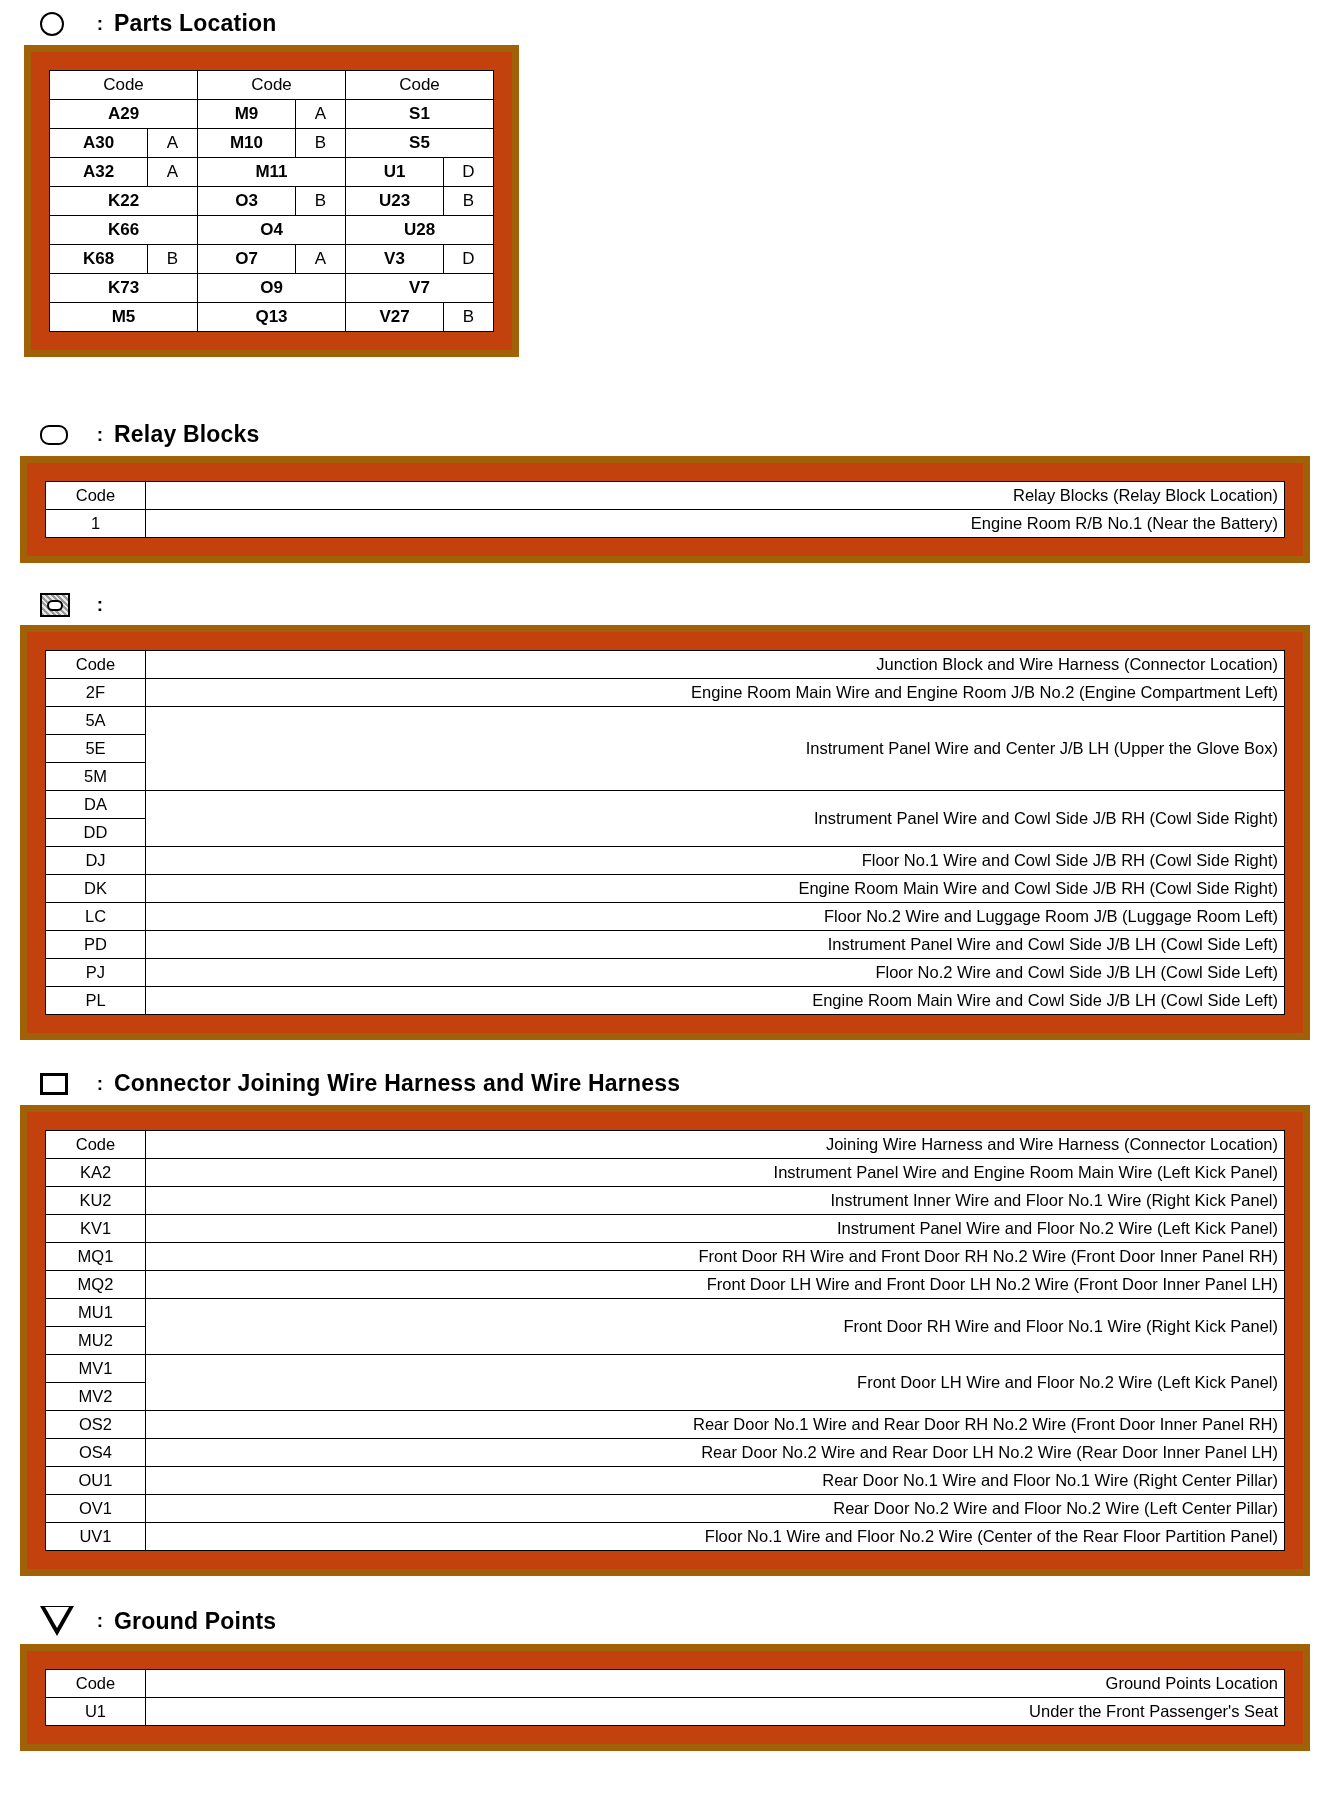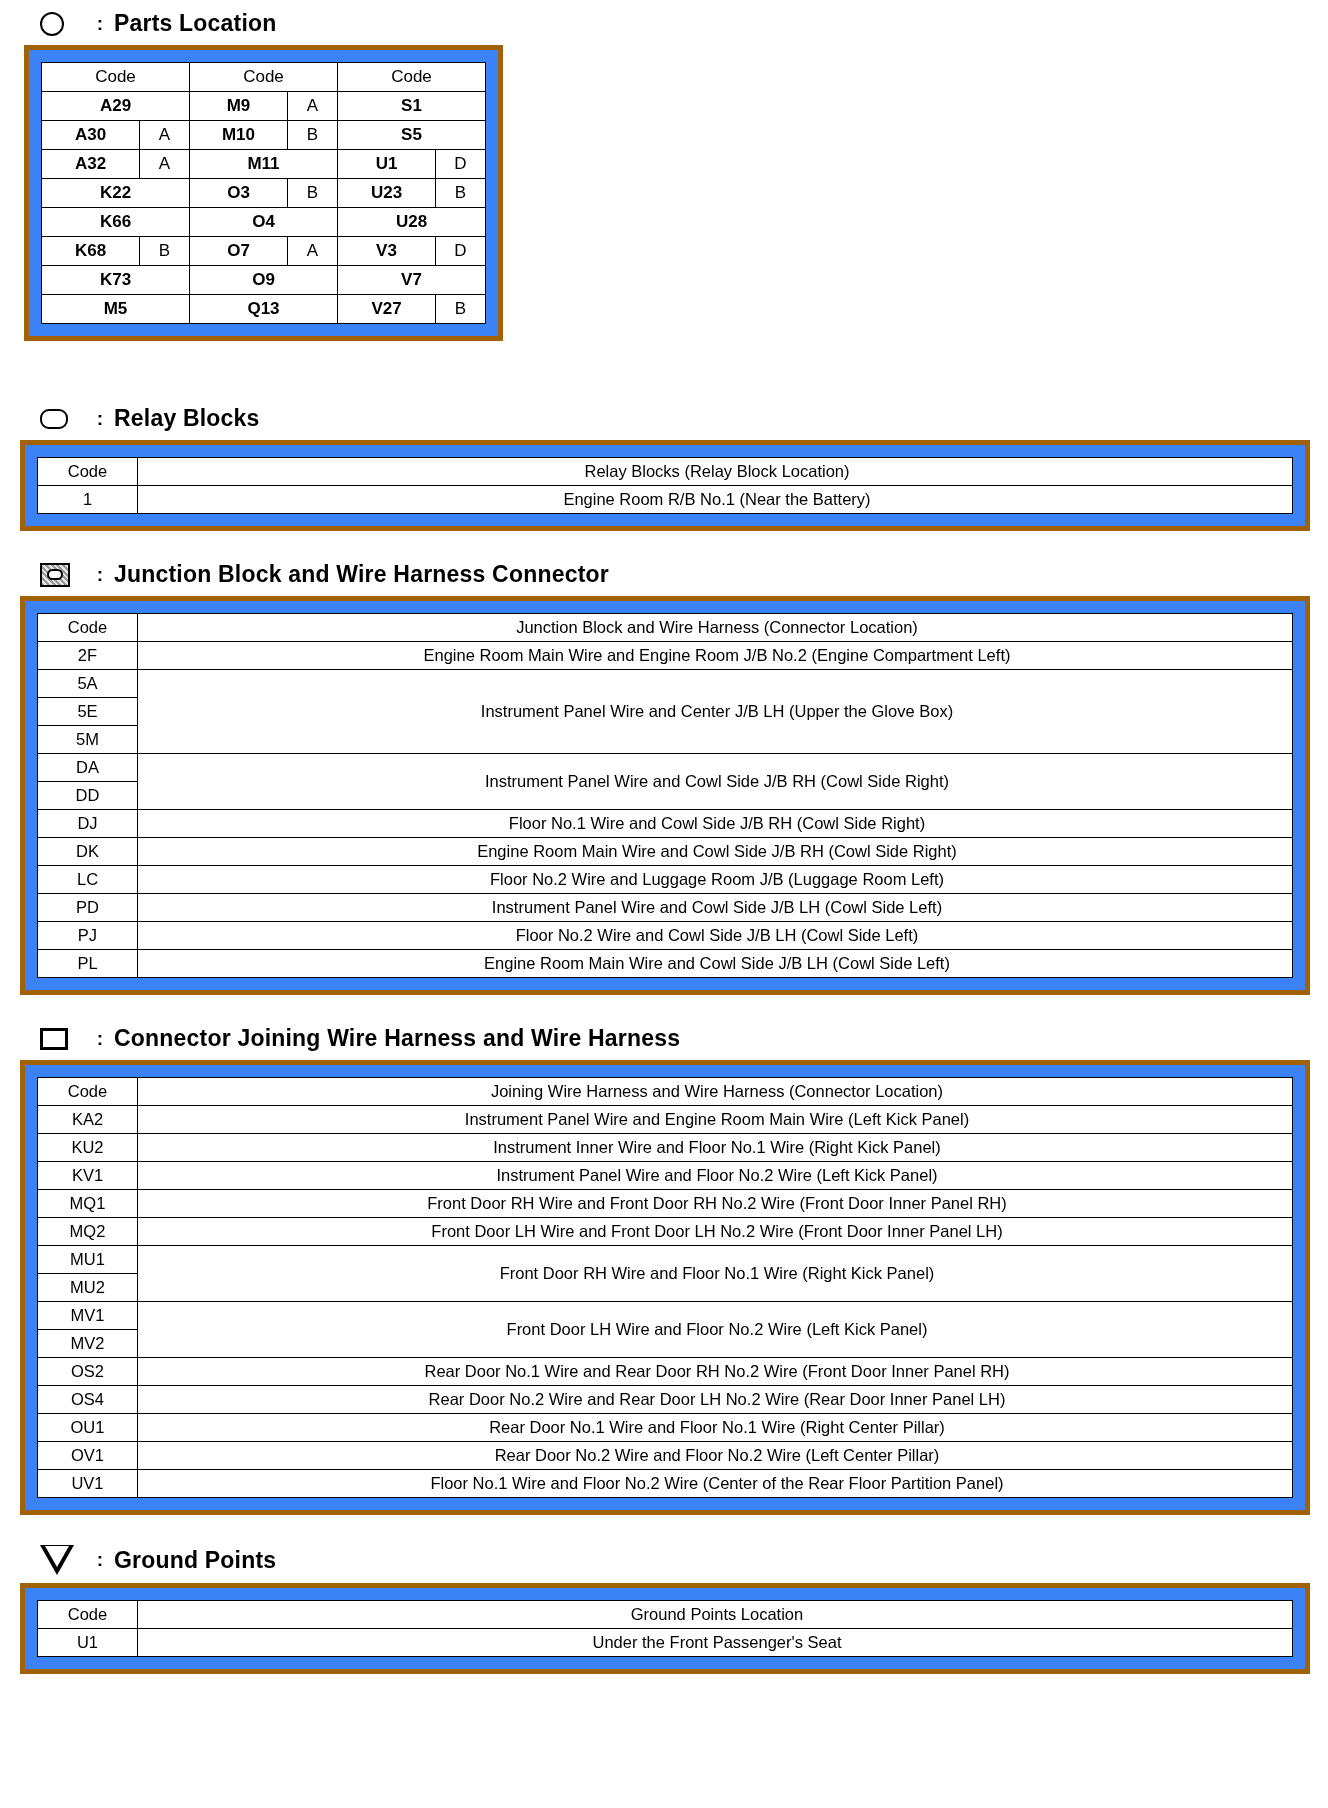--- a/index.html
+++ b/index.html
@@ -104,24 +104,24 @@
   td, th {
     border: 1px solid #000;
     font-weight: normal;
     padding: 2px 6px;
     height: 26px;
     box-sizing: border-box;
   }
 
   
   .tbl-wrap {
-    border: 5px solid #a16207;
-    padding: 12px;
+    border: 7px solid #a16207;
+    padding: 18px;
     display: inline-block;
-    background: #3b82f6;
+    background: #c2410c;
   }
 
   
   #parts-wrap { margin-left: 24px; margin-bottom: 30px; }
   #parts-table td {
     text-align: center;
     height: 29px;
     font-size: 17px;
   }
   .pl-code  { width: 98px; font-weight: bold; }
@@ -133,21 +133,21 @@
   .wide-table td {
     font-size: 16.5px;
     height: 28px;
   }
   .wide-table td.code {
     width: 100px;
     text-align: center;
   }
   .wide-table td.desc {
     padding-left: 10px;
-    text-align: center;
+    text-align: right;
   }
 
   .sec-block { margin-bottom: 30px; }
 </style>
 </head>
 <body>
 
 <div class="page">
 
   <div class="sec-block">
@@ -247,21 +247,20 @@
   </div>
 
   <div class="sec-block">
     <div class="sec-head">
       <span class="sym">
           <span class="sym-jb">
             <span class="inner"></span>
           </span>
         </span>
       <span class="colon">:</span>
-      <span class="sec-title">Junction Block and Wire Harness Connector</span>
     </div>
     <div class="tbl-wrap wide-wrap">
       <table class="wide-table">
         <tbody id="jb-body">
             <tr>
               <td class="code">Code</td>
               <td class="desc">Junction Block and Wire Harness (Connector Location)</td>
             </tr>
             <tr>
               <td class="code">2F</td>

